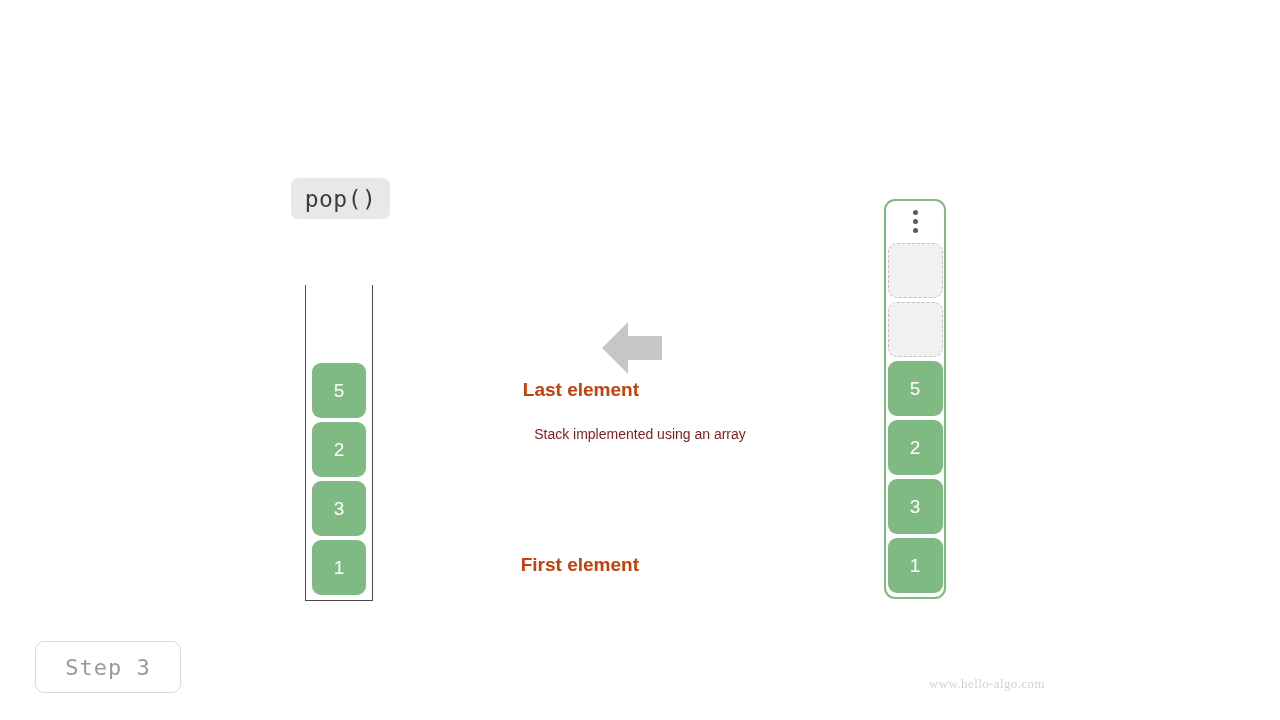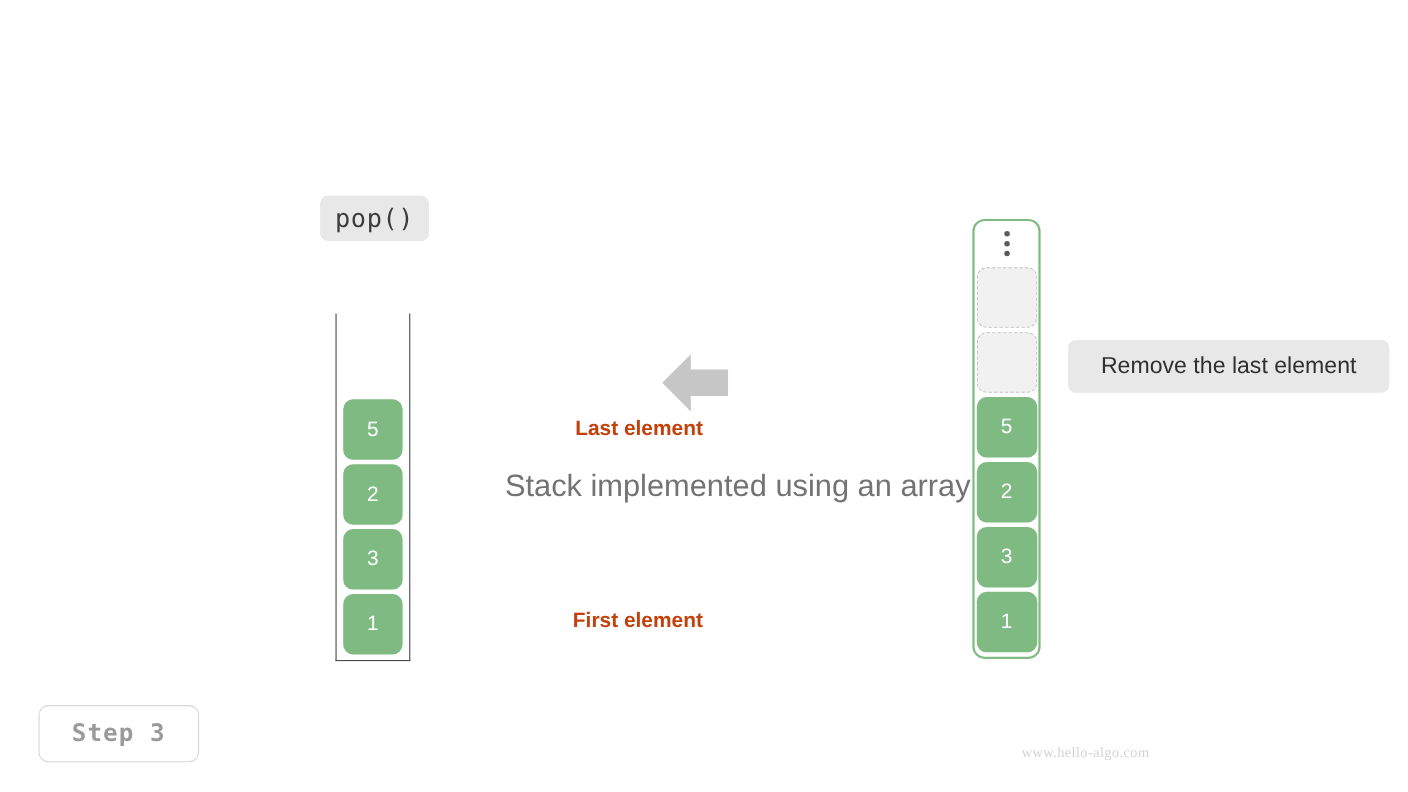--- a/index.html
+++ b/index.html
@@ -82,22 +82,22 @@
     height: 56px;
   }
 
   
   .caption-center {
     position: absolute;
     left: 459px;
     top: 426px;
     width: 362px;
     text-align: center;
-    font-size: 28px;
-    color: #737373;
+    font-size: 14px;
+    color: #7f1d1d;
     white-space: nowrap;
   }
   .label-bold {
     position: absolute;
     font-size: 19px;
     font-weight: bold;
     color: #c2410c;
     white-space: nowrap;
     text-align: right;
   }
@@ -195,21 +195,21 @@
     height: 52px;
     box-sizing: border-box;
     background: #ffffff;
     border: 1.5px solid #d8d8d8;
     border-radius: 9px;
     display: flex;
     align-items: center;
     justify-content: center;
     font-family: "DejaVu Sans Mono", "Liberation Mono", monospace;
     font-size: 22px;
-    font-weight: bold;
+    font-weight: normal;
     color: #9a9a9a;
     letter-spacing: 1px;
   }
 
   
   .watermark {
     position: absolute;
     right: 20px;
     top: 676px;
     font-family: Liberation Serif, serif;
@@ -253,19 +253,18 @@
     <div class="right-cells">
       <div class="cell-empty"></div>
       <div class="cell-empty"></div>
       <div class="cell-r">5</div>
       <div class="cell-r">2</div>
       <div class="cell-r">3</div>
       <div class="cell-r">1</div>
     </div>
   </div>
 
-  <div class="annotation">Remove the last element</div>
 
   <div class="step-badge">Step 3</div>
 
   <div class="watermark">www.hello-algo.com</div>
 
 </div>
 
 </body></html>

